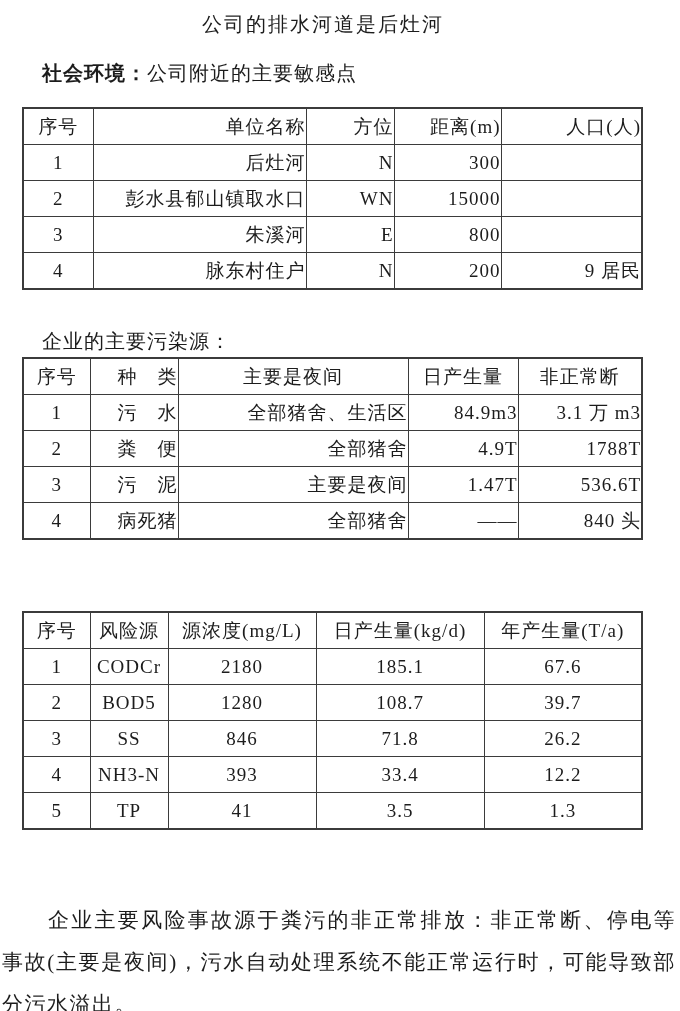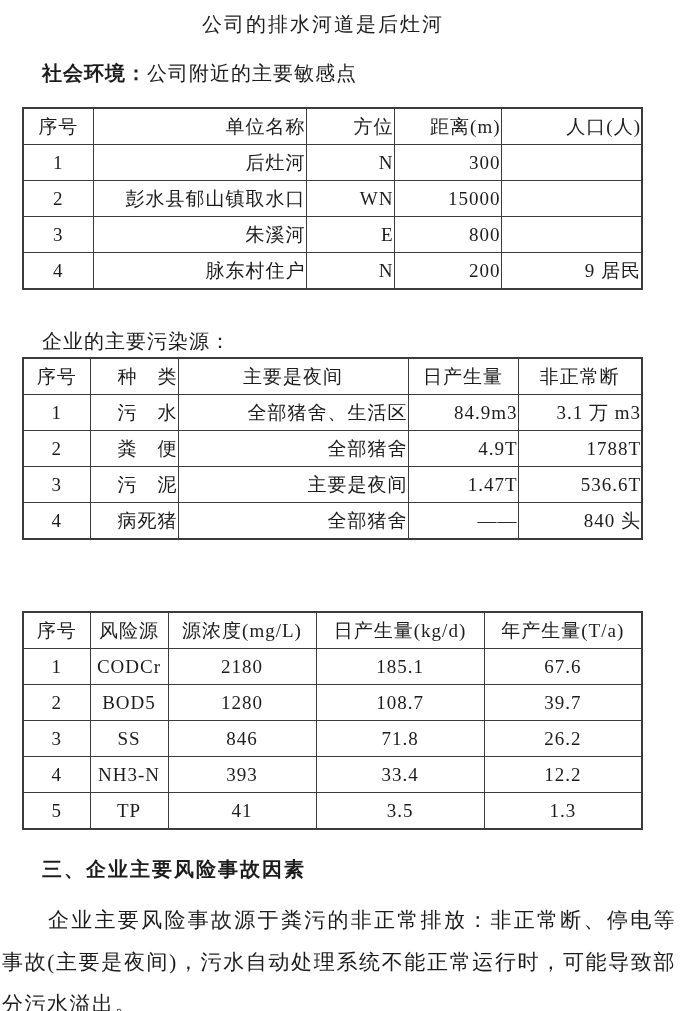--- a/index.html
+++ b/index.html
@@ -200,17 +200,16 @@
     <tr>
       <td class="a-center">5</td>
       <td class="a-center">TP</td>
       <td class="a-center">41</td>
       <td class="a-center">3.5</td>
       <td class="a-center">1.3</td>
     </tr>
   </tbody>
     </table>
 
-  <div class="sect sect-factors">三、企业主要风险事故因素</div>
 
   <div class="body-par">企业主要风险事故源于粪污的非正常排放：非正常断、停电等事故(主要是夜间)，污水自动处理系统不能正常运行时，可能导致部分污水溢出。</div>
 
 </div>
 
 </body></html>

